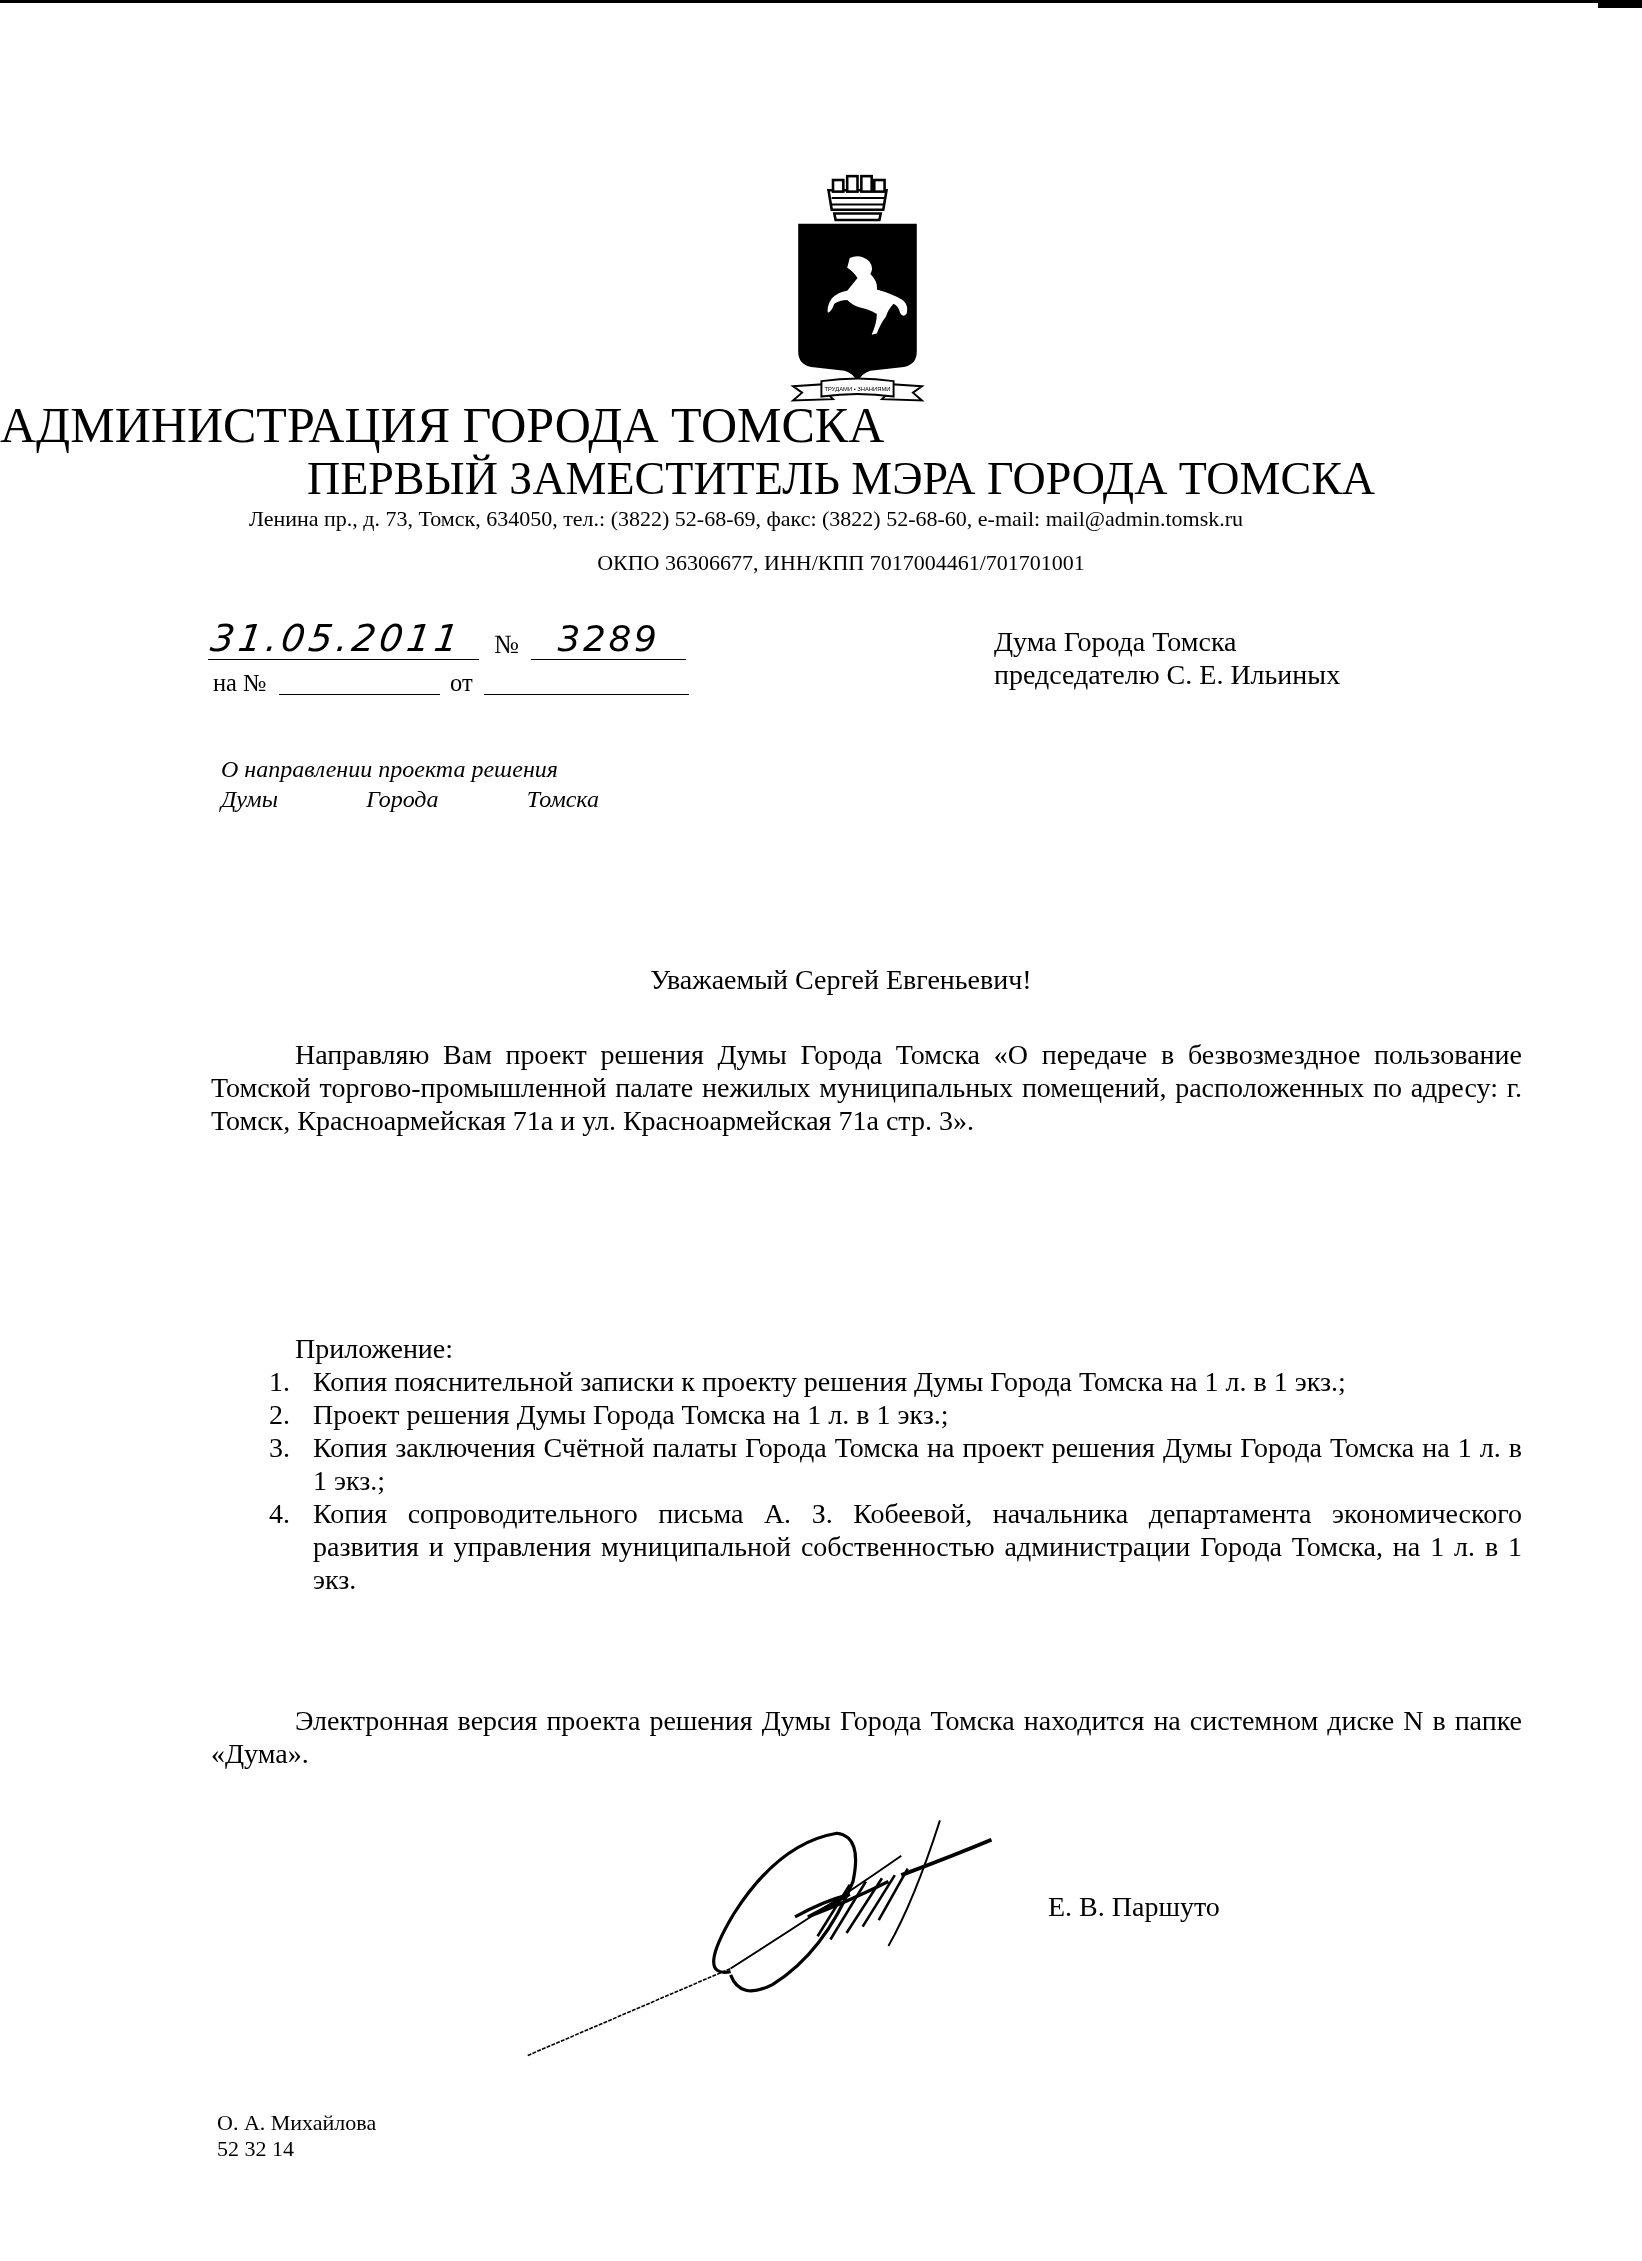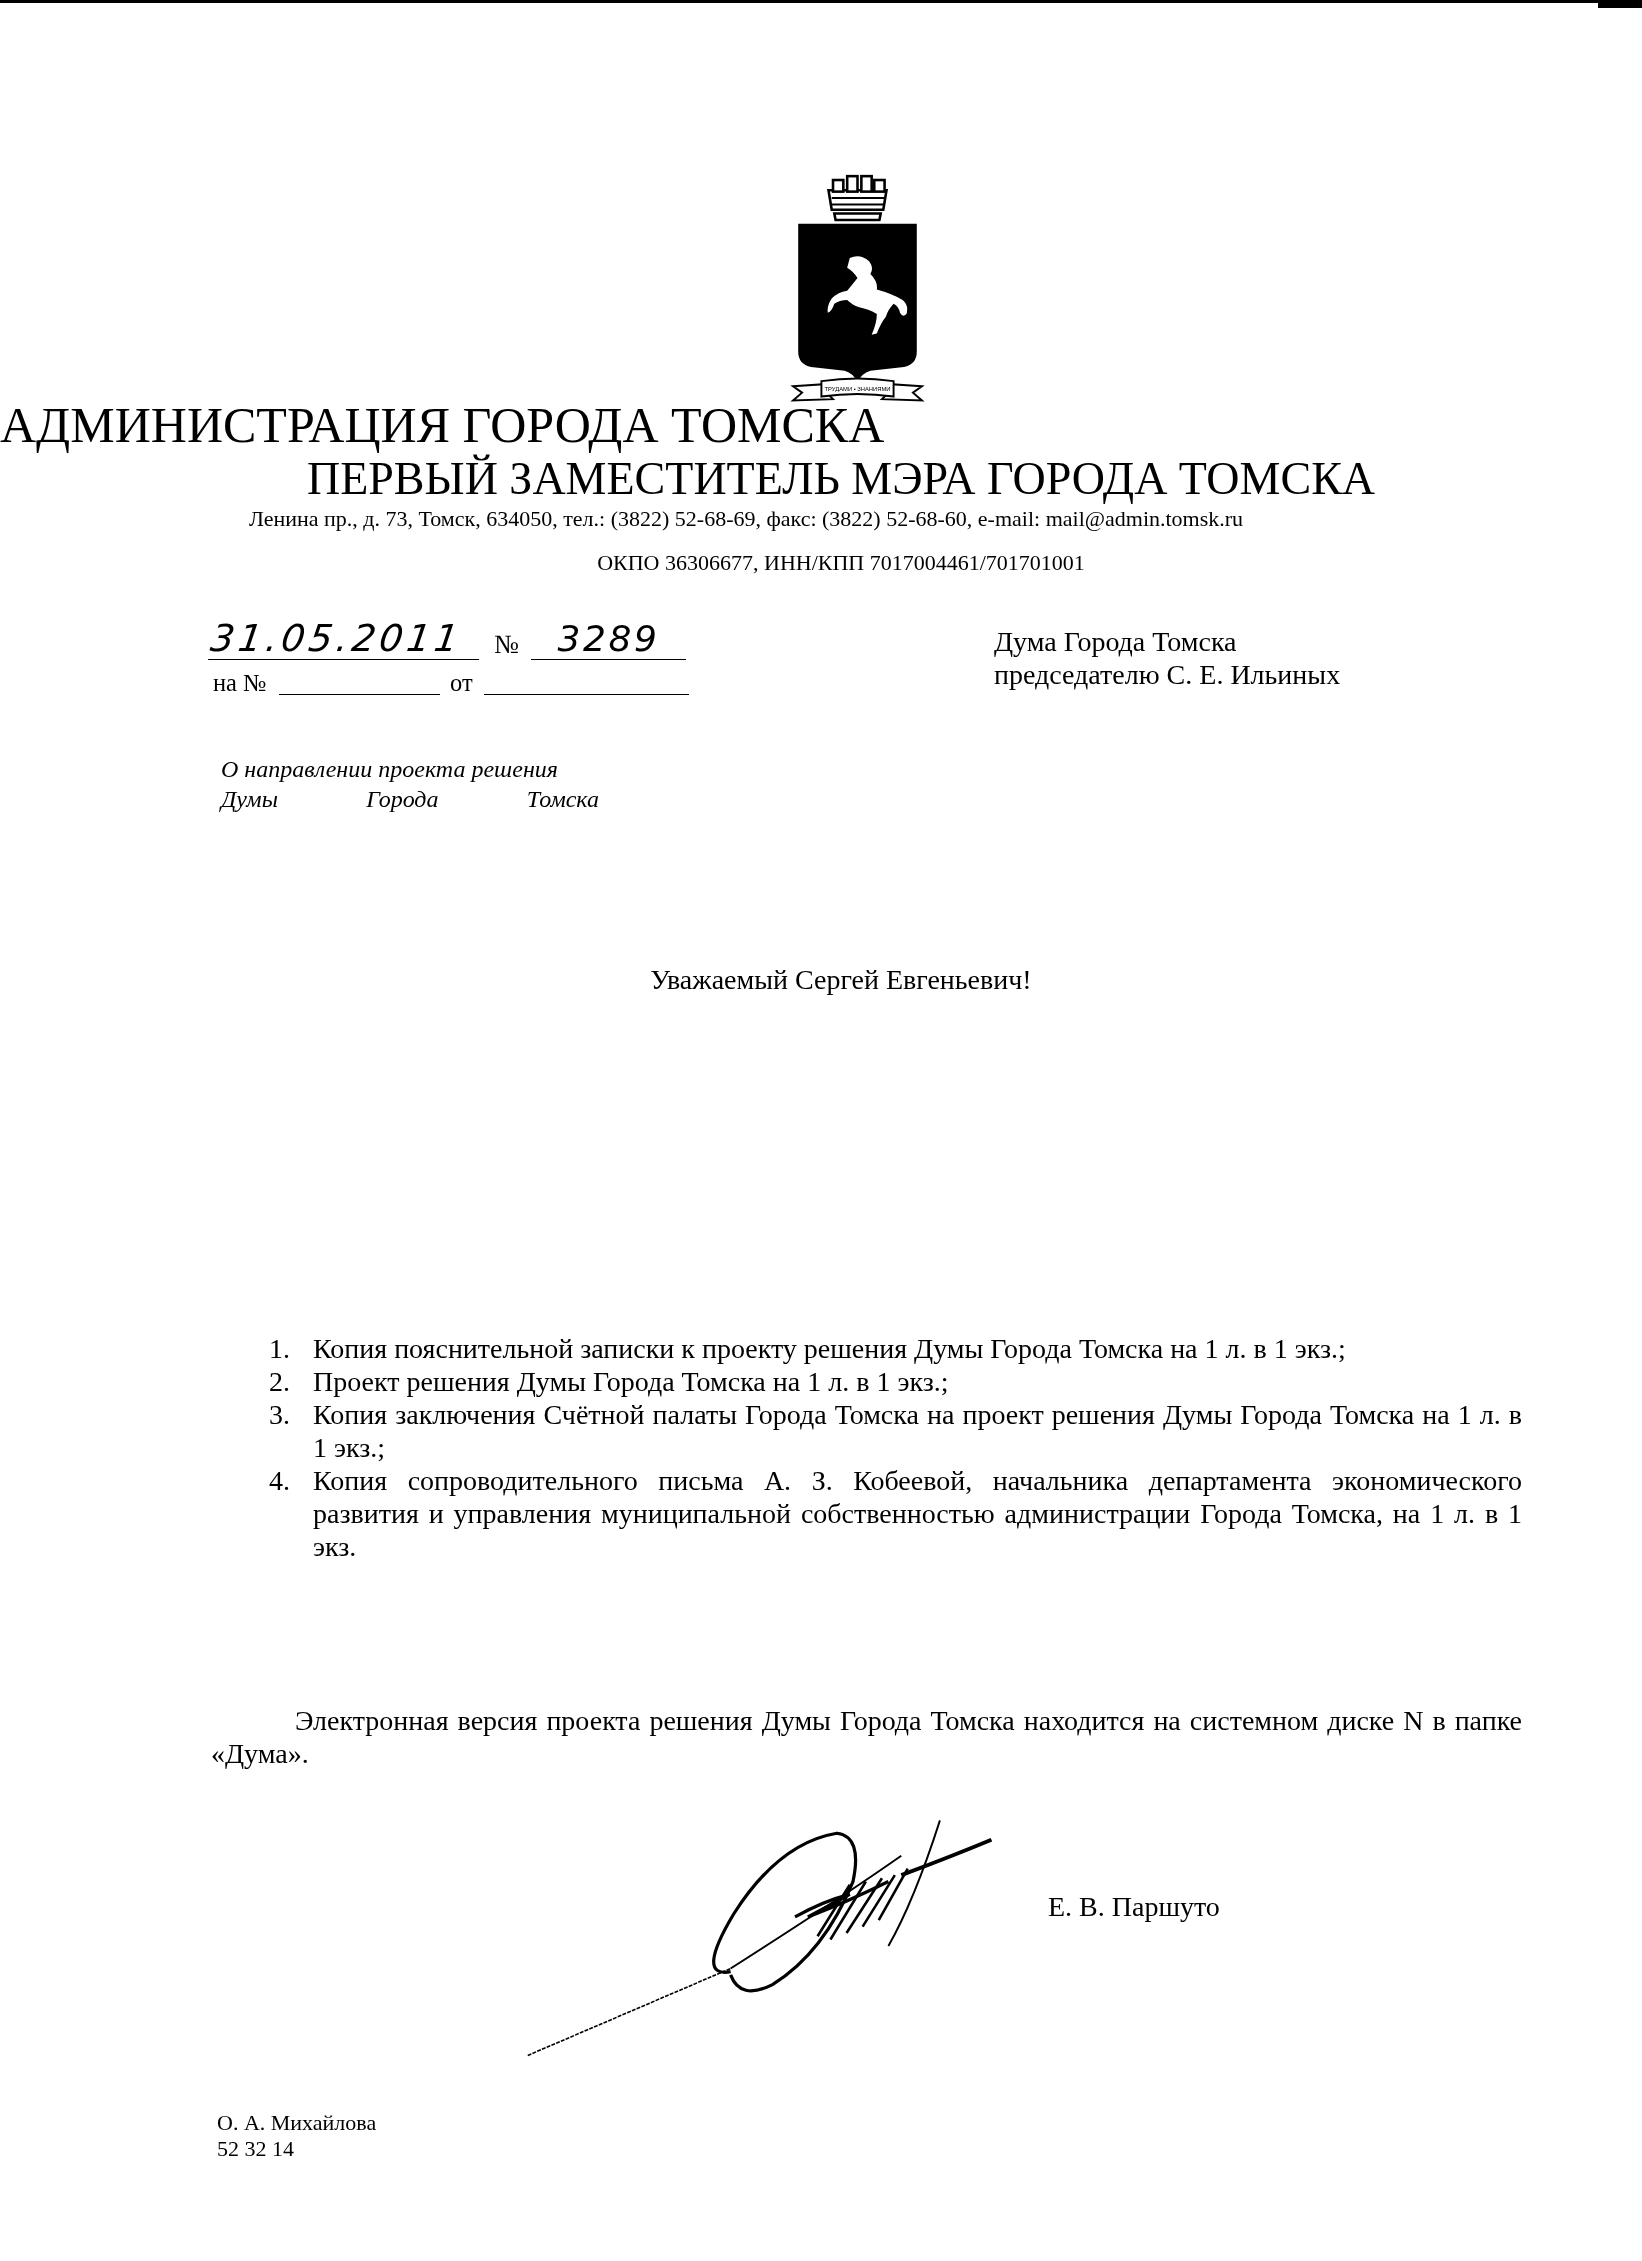--- a/index.html
+++ b/index.html
@@ -115,23 +115,25 @@
   <div class="l2">
     <span>Думы</span>
     <span>Города</span>
     <span>Томска</span>
   </div>
 </div>
 
 <div class="salutation">Уважаемый Сергей Евгеньевич!</div>
 
 <div class="body">
+  <p>Направляю Вам проект решения Думы Города Томска «О передаче в безвозмездное пользование Томской торгово-промышленной палате нежилых муниципальных помещений, расположенных по адресу: г. Томск, Красноармейская 71а и ул. Красноармейская 71а стр. 3».</p>
 </div>
 
 <div class="attach">
+  <div class="head">Приложение:</div>
   <ol>
     <li><span class="n">1.</span><span>Копия пояснительной записки к проекту решения Думы Города Томска на 1 л. в 1 экз.;</span></li>
     <li><span class="n">2.</span><span>Проект решения Думы Города Томска на 1 л. в 1 экз.;</span></li>
     <li><span class="n">3.</span><span>Копия заключения Счётной палаты Города Томска на проект решения Думы Города Томска на 1 л. в 1 экз.;</span></li>
     <li><span class="n">4.</span><span>Копия сопроводительного письма А. З. Кобеевой, начальника департамента экономического развития и управления муниципальной собственностью администрации Города Томска, на 1 л. в 1 экз.</span></li>
   </ol>
 </div>
 
 <div class="evers">
   <p>Электронная версия проекта решения Думы Города Томска находится на системном диске N в папке «Дума».</p>

